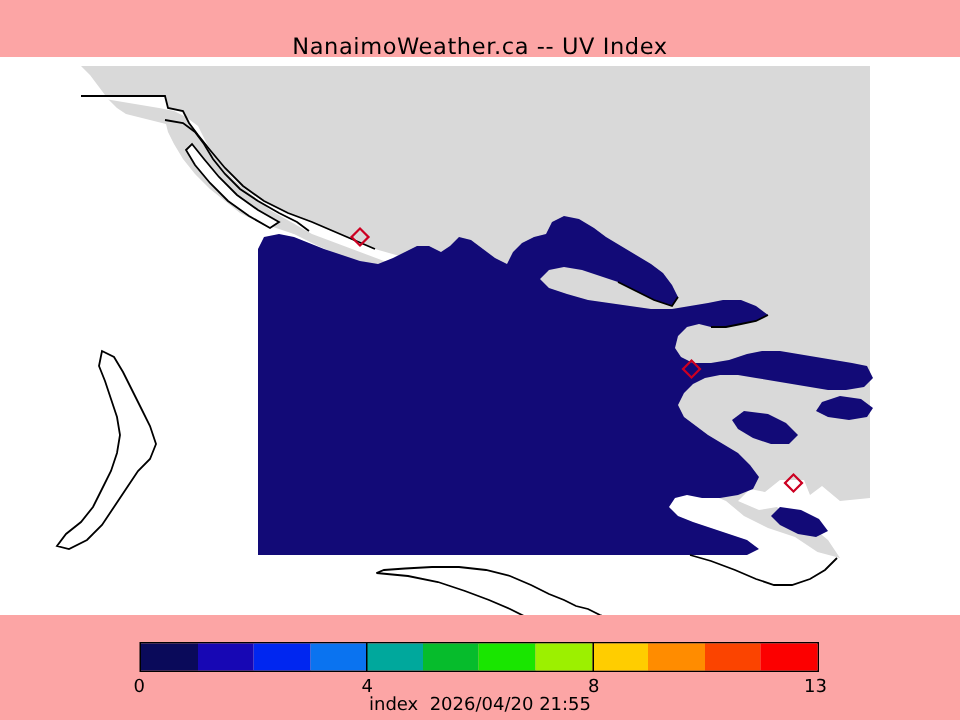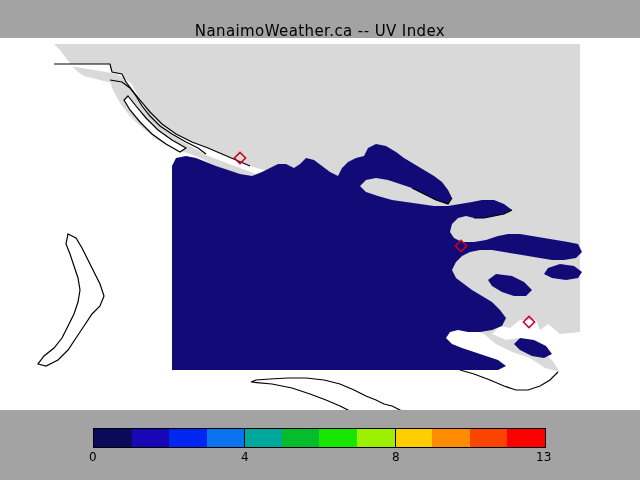--- a/index.html
+++ b/index.html
@@ -10,21 +10,21 @@
   body {
     width: 640px;
     height: 480px;
     overflow: hidden;
     font-family: "DejaVu Sans", sans-serif;
   }
   #app {
     position: relative;
     width: 640px;
     height: 480px;
-    background: #a3a3a3;
+    background: #fca5a5;
   }
   
   #title {
     position: absolute;
     top: 22px;
     left: 0;
     width: 640px;
     text-align: center;
     font-family: "DejaVu Sans", sans-serif;
     font-size: 15px;
@@ -238,13 +238,14 @@
       <div class="cb-seg" style="background: rgb(252, 0, 0);"></div>
     </div>
   <div class="cb-tick" style="left:244px;"></div>
   <div class="cb-tick" style="left:395px;"></div>
 
   <div class="cb-label" style="left:89px;">0</div>
   <div class="cb-label" style="left:241px;">4</div>
   <div class="cb-label" style="left:392px;">8</div>
   <div class="cb-label" style="left:536px;">13</div>
 
+  <div id="cb-caption">index  2026/04/20 21:55</div>
 </div>
 
 </body></html>

